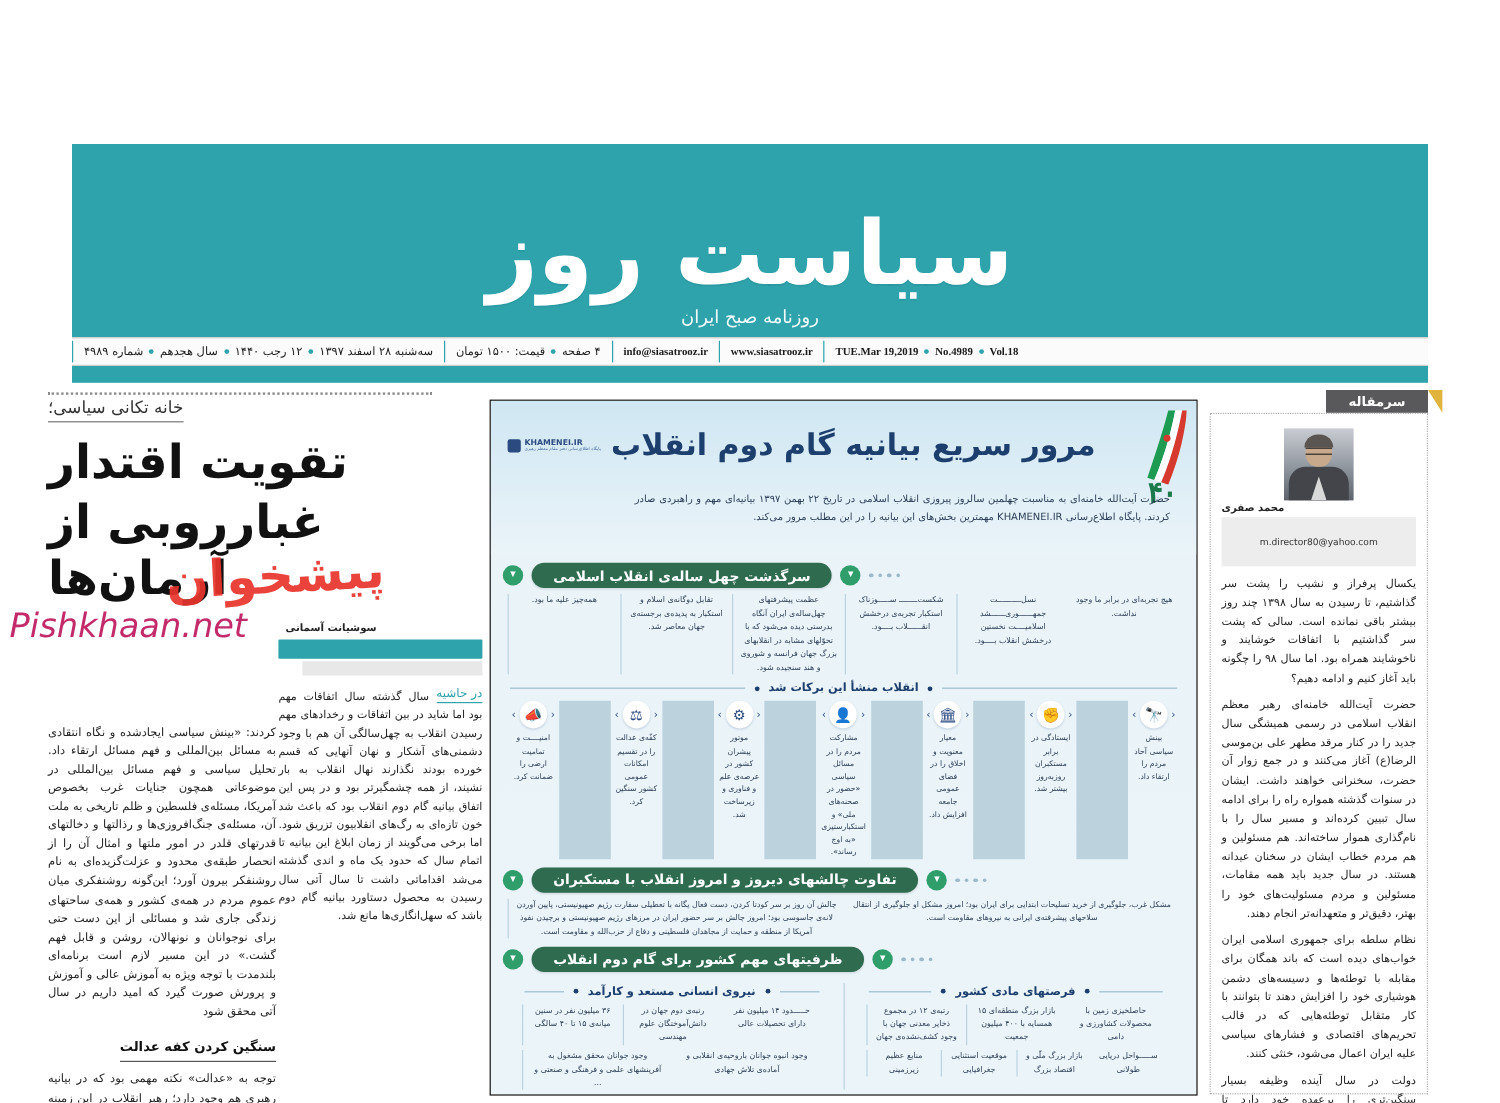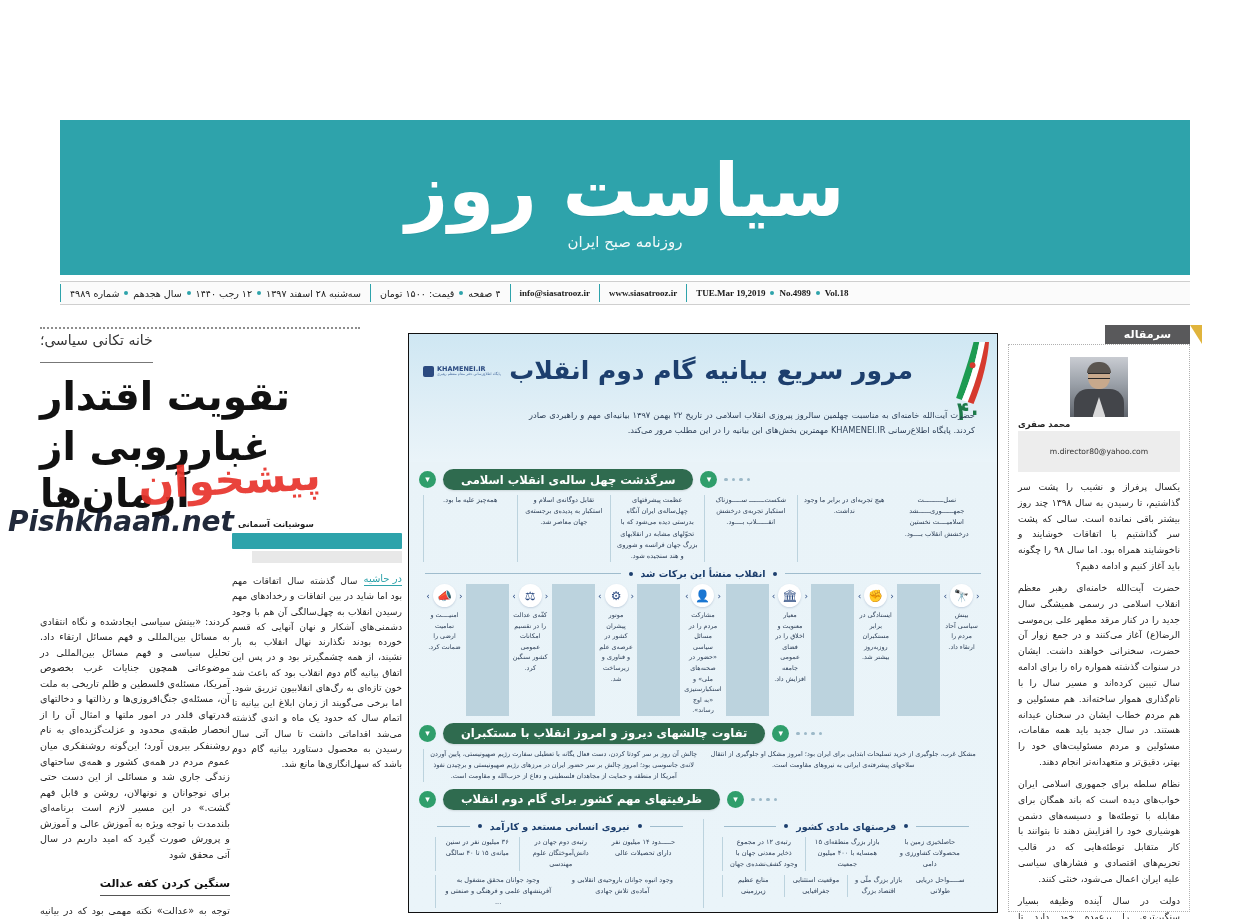--- a/index.html
+++ b/index.html
@@ -9,21 +9,21 @@
     width:1250px; height:919px;
     background:#ffffff;
     font-family:"DejaVu Sans","Liberation Sans",sans-serif;
     overflow:hidden;
     position:relative;
     direction:rtl;
   }
 
   
   .masthead{
-    position:absolute; left:60px; top:120px; width:1130px; height:155px;
+    position:absolute; left:60px; top:120px; width:1130px; height:199px;
     background:#2ea3ab;
     display:flex; flex-direction:column;
     align-items:center; justify-content:center;
   }
   .masthead-title{
     color:#fff; font-size:74px; font-weight:bold;
     font-family:"DejaVu Sans","Liberation Sans",sans-serif;
     letter-spacing:-2px; line-height:1;
     text-shadow:0 1px 0 rgba(0,0,0,.05);
     margin-top:8px;
@@ -59,21 +59,21 @@
     border-top:2px dotted #8d8d8d; height:0;
   }
 
   
   .lead{
     position:absolute; left:40px; top:332px; width:320px; height:580px;
     direction:rtl; text-align:right;
   }
   .lead-kicker{
     font-size:14px; color:#333; border-bottom:1px solid #777;
-    display:inline-block; padding-bottom:14px; margin-bottom:10px;
+    display:inline-block; padding-bottom:3px; margin-bottom:10px;
     float:left;
   }
   .lead-head{
     clear:both; font-size:39px; font-weight:bold; color:#111;
     line-height:1.22; letter-spacing:-1px; text-align:left;
     margin:2px 0 0 0;
   }
   .lead-body{
     margin-top:96px; font-size:9.6px; line-height:1.62; color:#1d1d1d;
     text-align:justify; width:190px; float:left;
@@ -90,22 +90,22 @@
   .watermark{
     position:absolute; left:8px; top:455px; width:290px;
     pointer-events:none; z-index:30;
     font-family:"DejaVu Sans","Liberation Sans",sans-serif;
   }
   .wm-fa{
     position:absolute; left:130px; top:0; font-size:42px; font-weight:bold;
     color:#e8342c; opacity:.92; transform:rotate(-3deg); white-space:nowrap;
   }
   .wm-en{
-    position:absolute; left:0; top:50px; font-size:28px; font-weight:bold;
-    color:#0f172a; opacity:.92; direction:ltr; white-space:nowrap;
+    position:absolute; left:0; top:50px; font-size:28px; font-weight:normal;
+    color:#be185d; opacity:.92; direction:ltr; white-space:nowrap;
     font-style:italic;
   }
 
   
   .midcol{
     position:absolute; left:232px; top:519px; width:170px; height:420px;
     direction:rtl; text-align:right;
   }
   .midcol-author{
     font-size:8.5px; font-weight:bold; color:#222; text-align:left;
@@ -402,22 +402,22 @@
         <i></i>
         <i></i>
         <i></i>
       </div>
   </div>
   <div class="cols">
     <div>همه‌چیز علیه ما بود.</div>
     <div>تقابل دوگانه‌ی اسلام و استکبار به پدیده‌ی برجسته‌ی جهان معاصر شد.</div>
     <div>عظمت پیشرفتهای چهل‌ساله‌ی ایران آنگاه بدرستی دیده می‌شود که با تحوّلهای مشابه در انقلابهای بزرگ جهان فرانسه و شوروی و هند سنجیده شود.</div>
     <div>شکست‌ــــــــ ســـــوزناک استکبار تجربه‌ی درخشش انقــــــلاب بــــود.</div>
+    <div>نسل‌ــــــــــت جمهــــــوری‌ــــــشد اسلامیــــت نخستین درخشش انقلاب بــــود.</div>
     <div>هیچ تجربه‌ای در برابر ما وجود نداشت.</div>
-    <div>نسل‌ــــــــــت جمهــــــوری‌ــــــشد اسلامیــــت نخستین درخشش انقلاب بــــود.</div>
   </div>
 
   <div class="sub-rule">
     <div class="ln"></div>
     <div class="bullet"></div>
     <div class="tx">انقلاب منشأ این برکات شد</div>
     <div class="bullet"></div>
     <div class="ln"></div>
   </div>
   <div class="icons">

